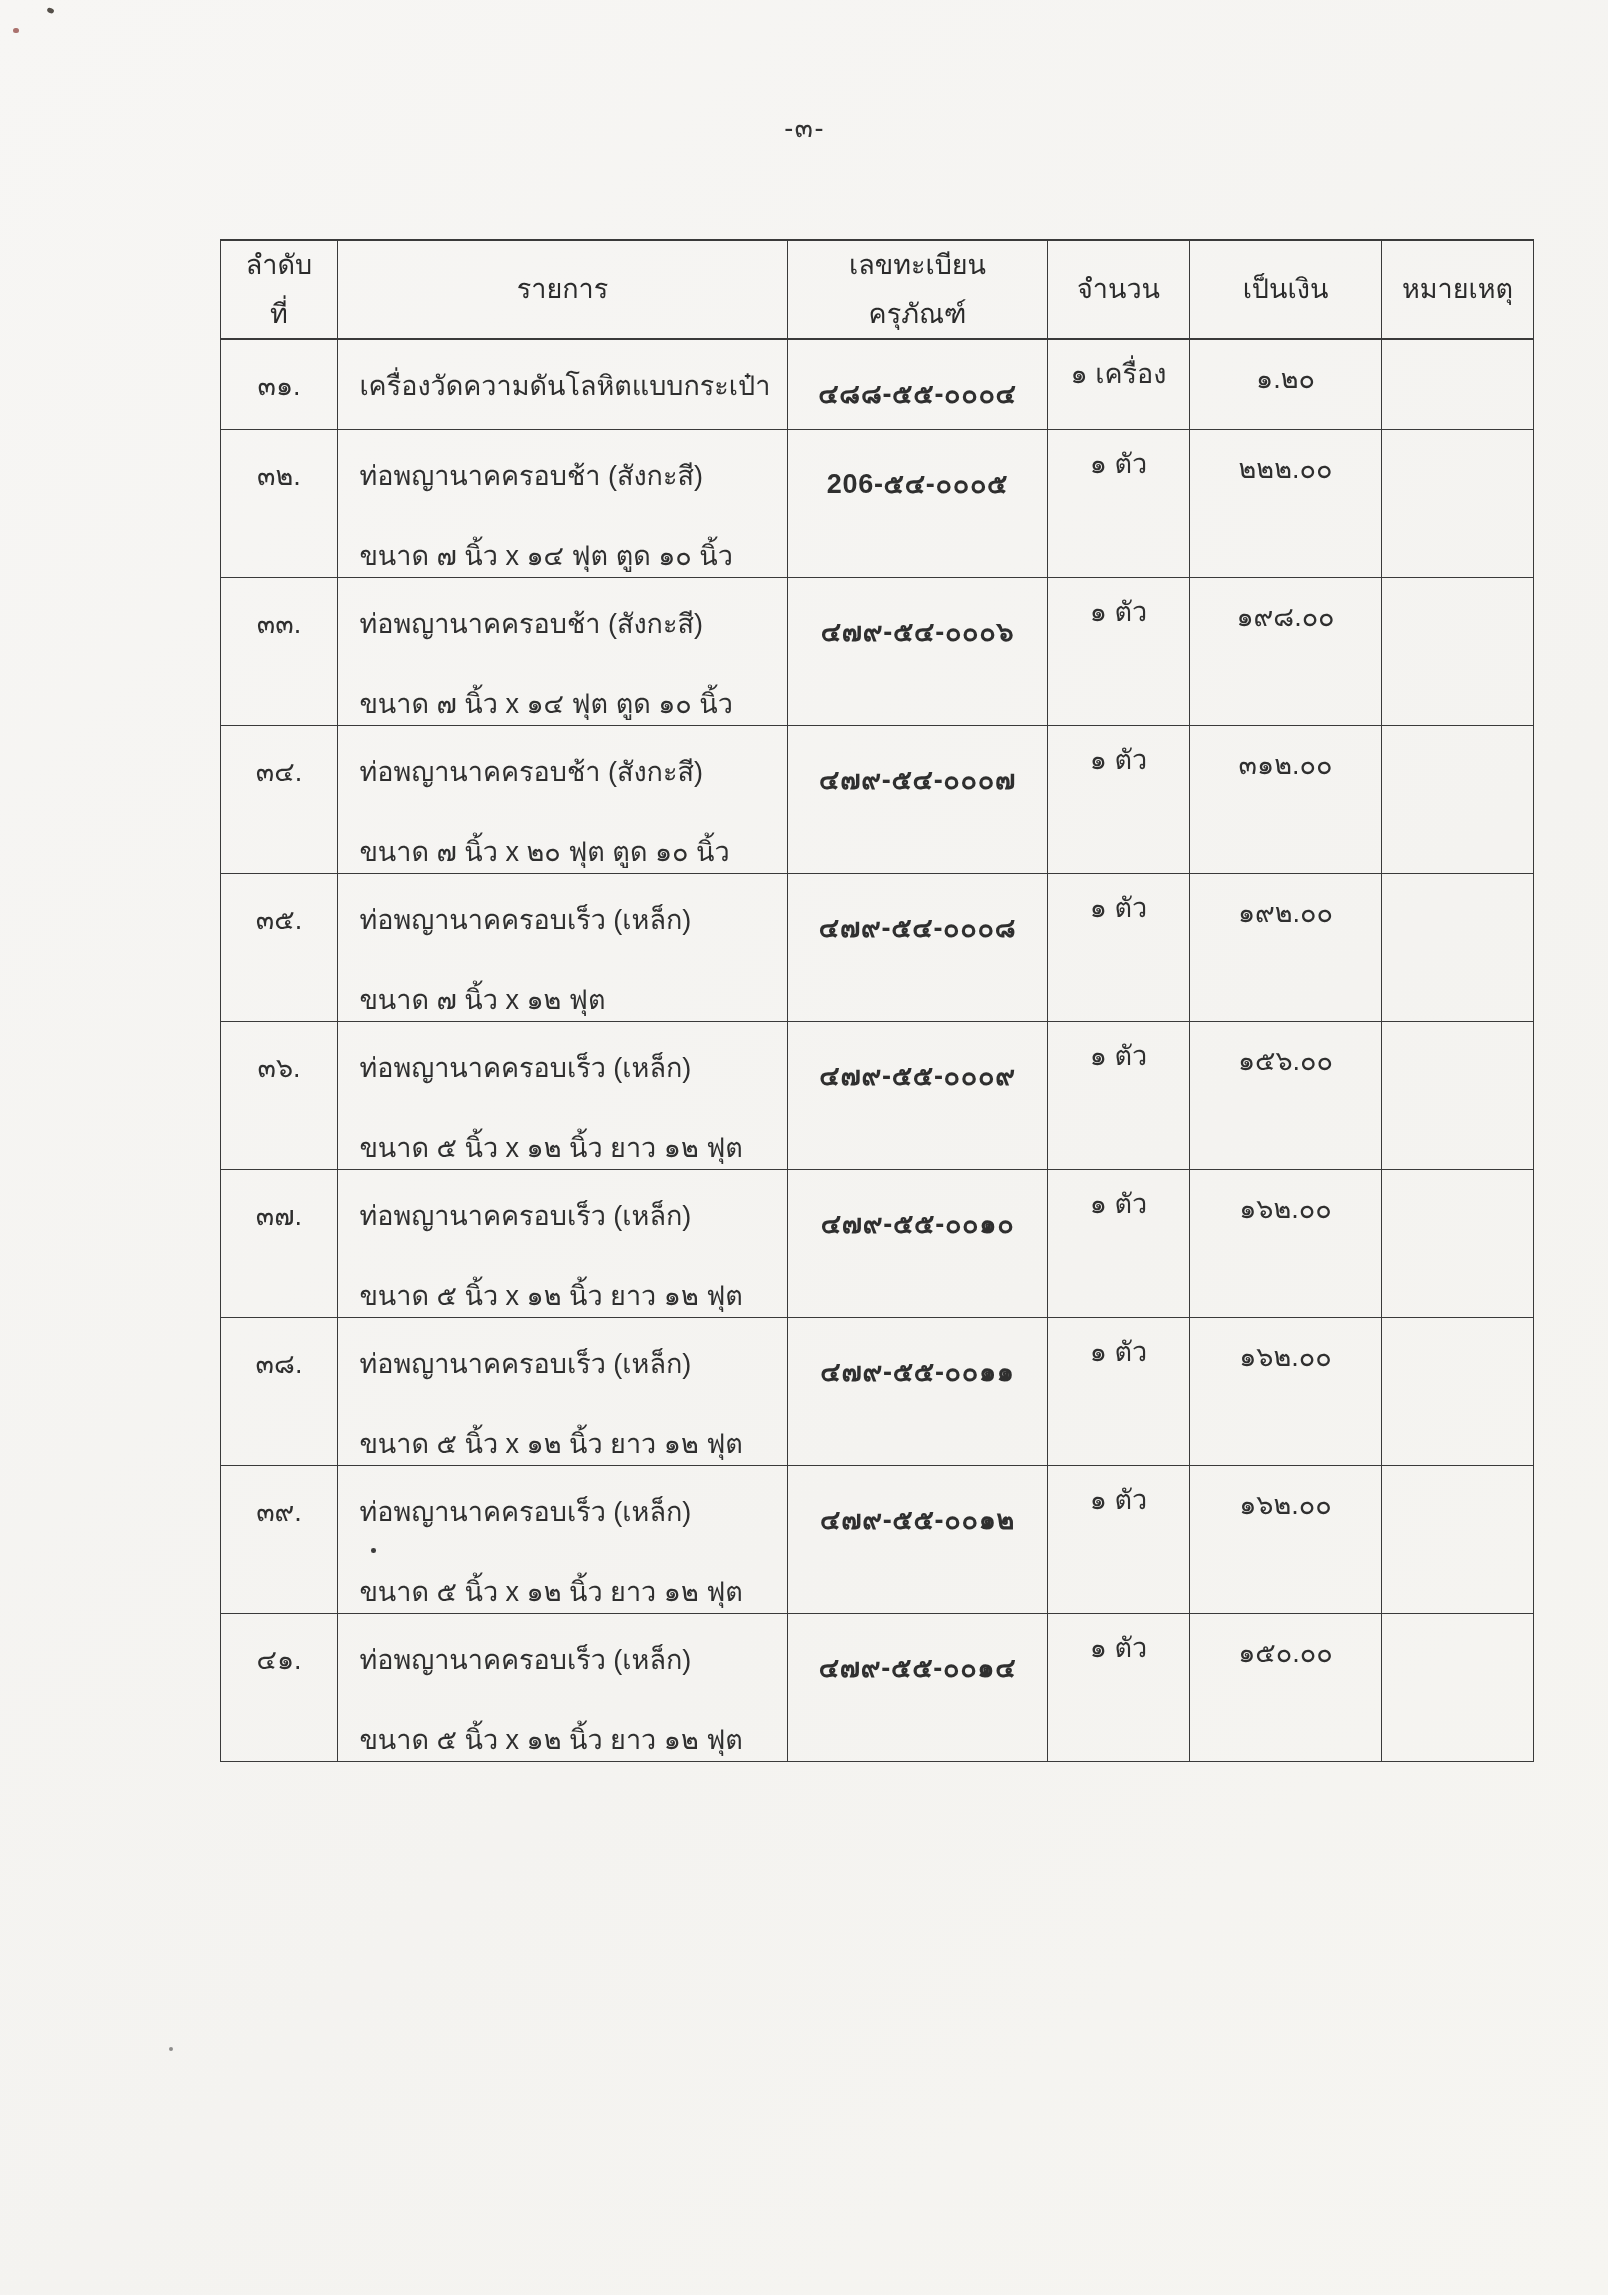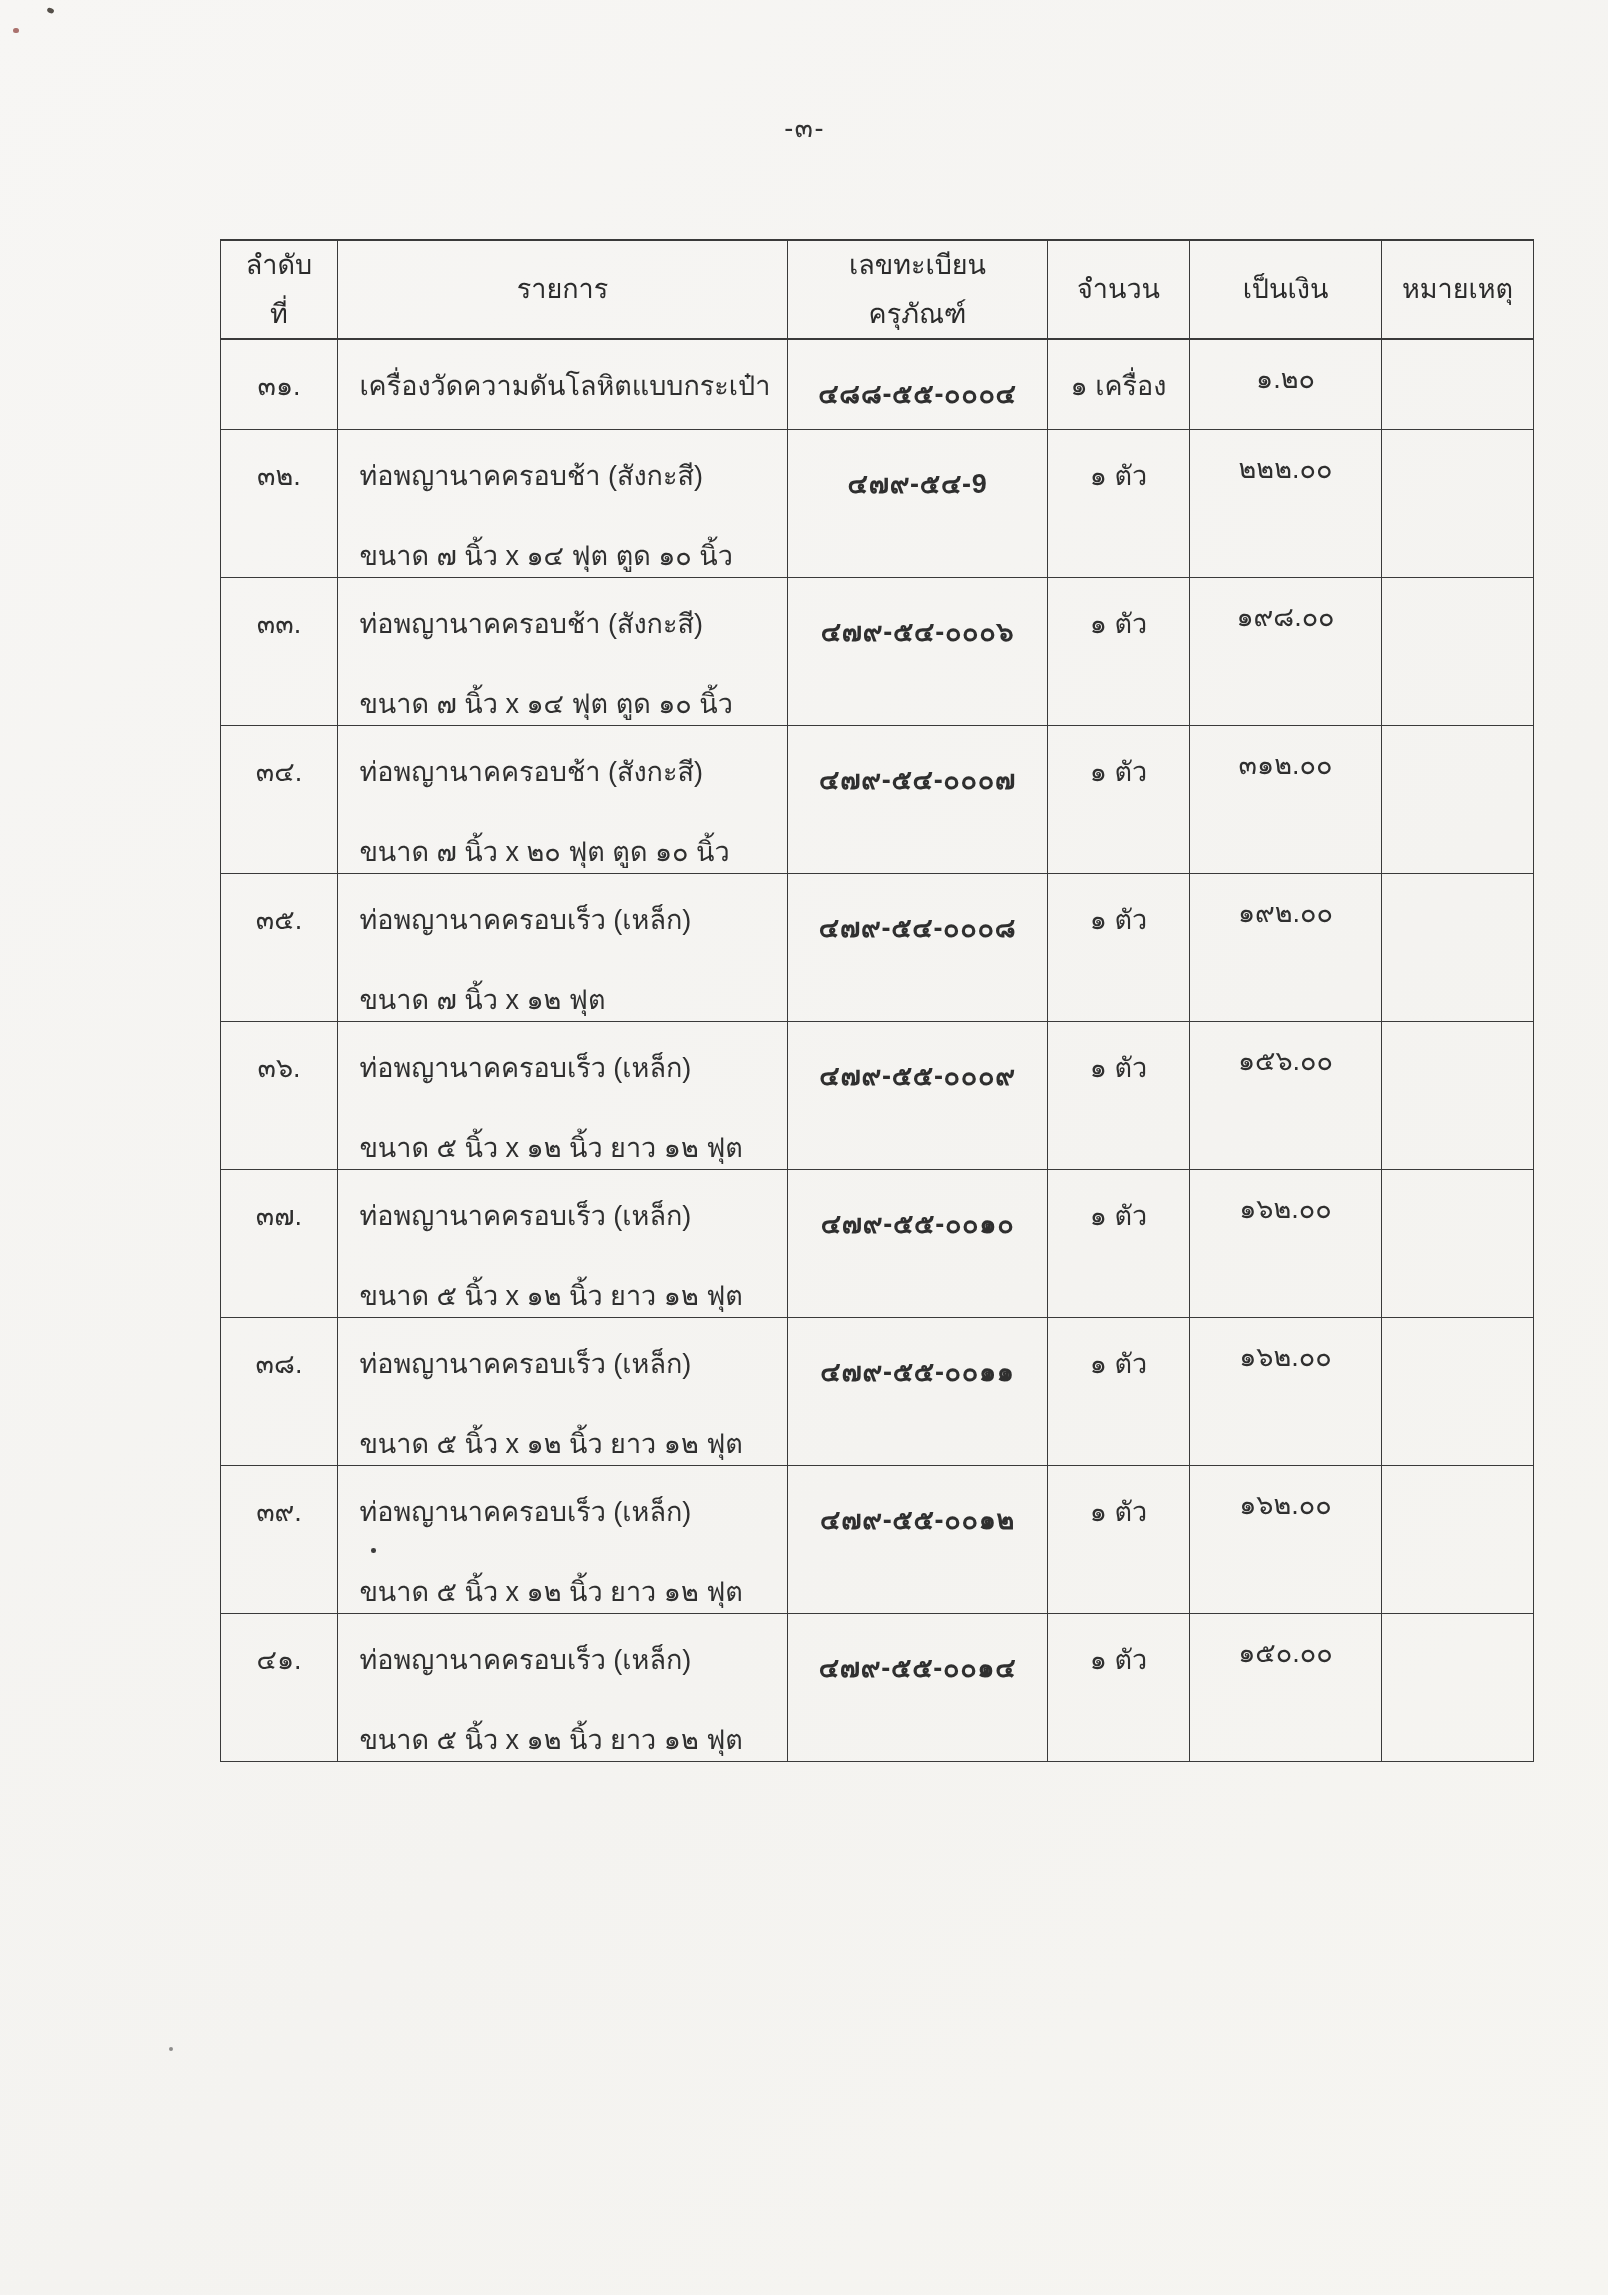--- a/index.html
+++ b/index.html
@@ -35,21 +35,21 @@
     vertical-align: middle; line-height: 1.8; color: #2b2b2b; padding: 0;
   }
 
   tr.row-short { height: 90px; }
   tr.row-tall  { height: 137px; }
   td { vertical-align: top; font-size: 27px; color: #2f2f2f; padding: 0; }
   td.c-no  { text-align: center; padding-top: 24px; }
   td.c-item{ text-align: left; padding: 24px 10.7px 0 21.4px; }
   td.c-item .l2 { margin-top: 37px; }
   td.c-reg { text-align: center; padding-top: 32px; letter-spacing: 0.7px; font-weight: bold; }
-  td.c-qty { text-align: center; padding-top: 24px; }
+  td.c-qty { text-align: center; padding-top: 12px; }
   td.c-amt { text-align: center; padding-top: 17px; }
   td.c-rem { text-align: center; padding-top: 24px; }
 
   .speck { position: absolute; border-radius: 50%; }
   .speck-a { left: 47px; top: 8px; width: 6.7px; height: 5.3px; background: #55504a; transform: rotate(25deg); }
   .speck-b { left: 13.4px; top: 28px; width: 5.3px; height: 5.3px; background: #8a3b35; opacity: .7; }
   .speck-c { left: 371px; top: 1548px; width: 4.7px; height: 4.7px; background: #3c3c3c; }
   .speck-d { left: 169px; top: 2047px; width: 4px; height: 4px; background: #4a4a4a; opacity: .6; }
 </style>
 </head>
@@ -98,21 +98,21 @@
         <td class="c-qty">๑ เครื่อง</td>
         <td class="c-amt">๑.๒๐</td>
         <td class="c-rem"></td>
       </tr>
       <tr class="row-tall">
         <td class="c-no">๓๒.</td>
         <td class="c-item">
           <div class="l1">ท่อพญานาคครอบช้า (สังกะสี)</div>
           <div class="l2">ขนาด ๗ นิ้ว x ๑๔ ฟุต ตูด ๑๐ นิ้ว</div>
         </td>
-        <td class="c-reg">๔๗๙-๕๔-9</td>
+        <td class="c-reg">206-๕๔-๐๐๐๕</td>
         <td class="c-qty">๑ ตัว</td>
         <td class="c-amt">๒๒๒.๐๐</td>
         <td class="c-rem"></td>
       </tr>
       <tr class="row-tall">
         <td class="c-no">๓๓.</td>
         <td class="c-item">
           <div class="l1">ท่อพญานาคครอบช้า (สังกะสี)</div>
           <div class="l2">ขนาด ๗ นิ้ว x ๑๔ ฟุต ตูด ๑๐ นิ้ว</div>
         </td>

